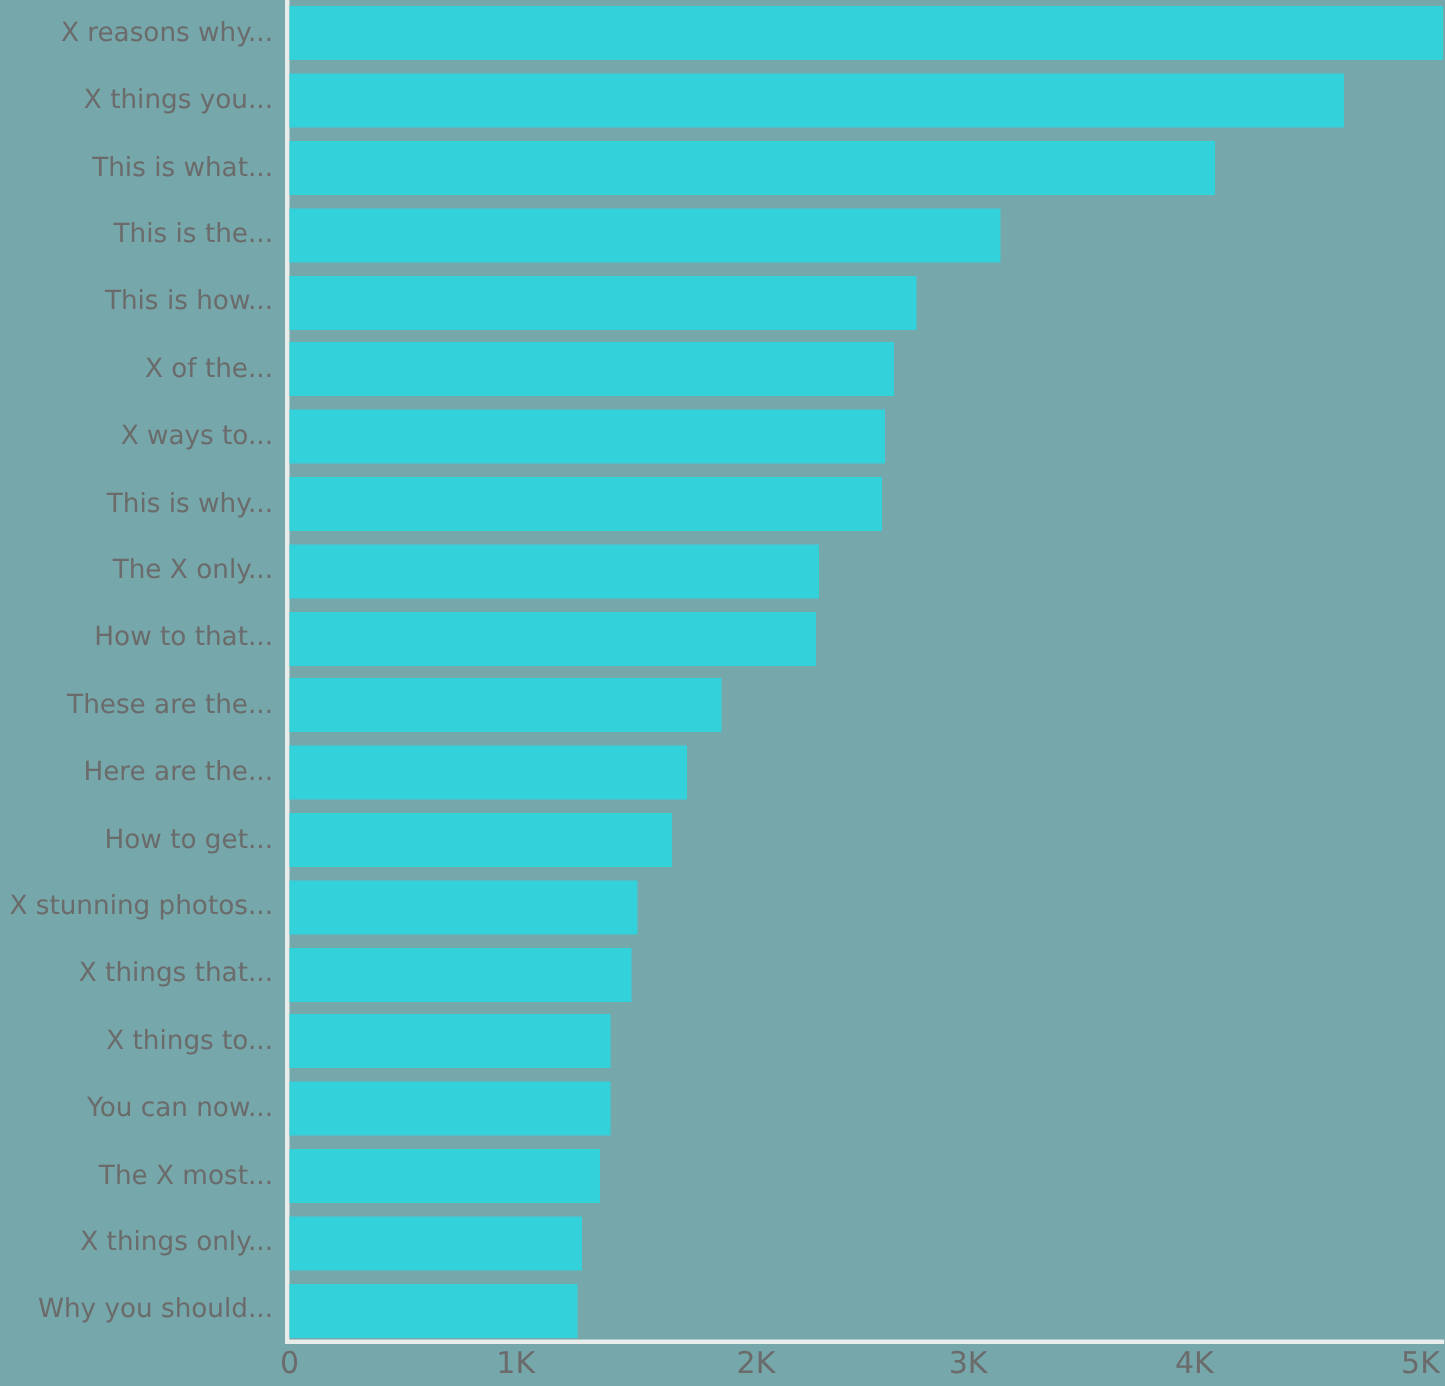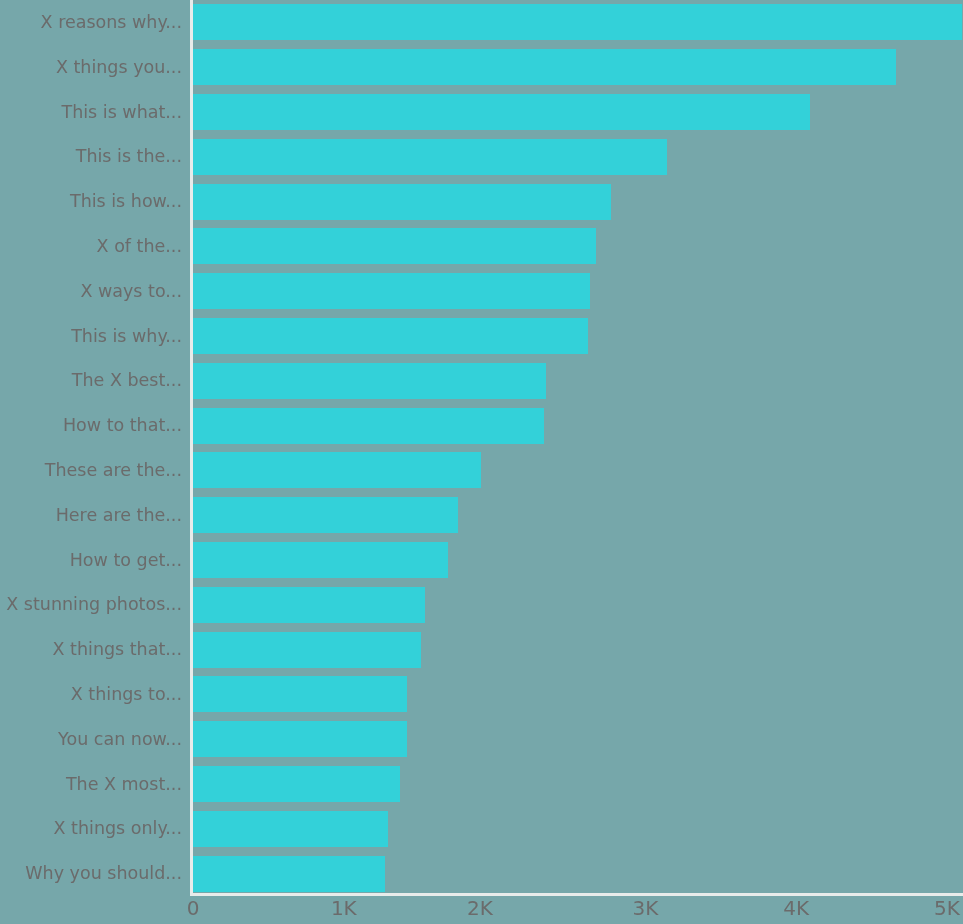--- a/index.html
+++ b/index.html
@@ -139,21 +139,21 @@
           <div class="bar" title="X ways to...: 2630" style="width: 396.604px; height: 36px; top: 4.4px; background: rgb(51, 209, 217);"></div>
         </div>
       </div>
       <div class="row" style="top: 313.6px;">
         <div class="cat-label">This is why...</div>
         <div class="bar-wrap">
           <div class="bar" title="This is why...: 2620" style="width: 395.096px; height: 36px; top: 4.4px; background: rgb(51, 209, 217);"></div>
         </div>
       </div>
       <div class="row" style="top: 358.4px;">
-        <div class="cat-label">The X best...</div>
+        <div class="cat-label">The X only...</div>
         <div class="bar-wrap">
           <div class="bar" title="The X best...: 2340" style="width: 352.872px; height: 36px; top: 4.4px; background: rgb(51, 209, 217);"></div>
         </div>
       </div>
       <div class="row" style="top: 403.2px;">
         <div class="cat-label">How to that...</div>
         <div class="bar-wrap">
           <div class="bar" title="How to make...: 2330" style="width: 351.364px; height: 36px; top: 4.4px; background: rgb(51, 209, 217);"></div>
         </div>
       </div>
@@ -215,19 +215,19 @@
         <div class="cat-label">Why you should...</div>
         <div class="bar-wrap">
           <div class="bar" title="Why you should...: 1270" style="width: 191.516px; height: 36px; top: 4.4px; background: rgb(51, 209, 217);"></div>
         </div>
       </div>
     </div>
 
   <div class="xticks" id="xticks">
       <div class="xtick" style="left: 193px;">0</div>
       <div class="xtick" style="left: 343.8px;">1K</div>
-      <div class="xtick" style="left: 480px; text-align: center;">2K</div>
+      <div class="xtick" style="left: 504px; text-align: center;">2K</div>
       <div class="xtick" style="left: 645.4px;">3K</div>
       <div class="xtick" style="left: 796.2px;">4K</div>
       <div class="xtick" style="left: 947px;">5K</div>
     </div>
 
 </div>
 
 </body></html>

